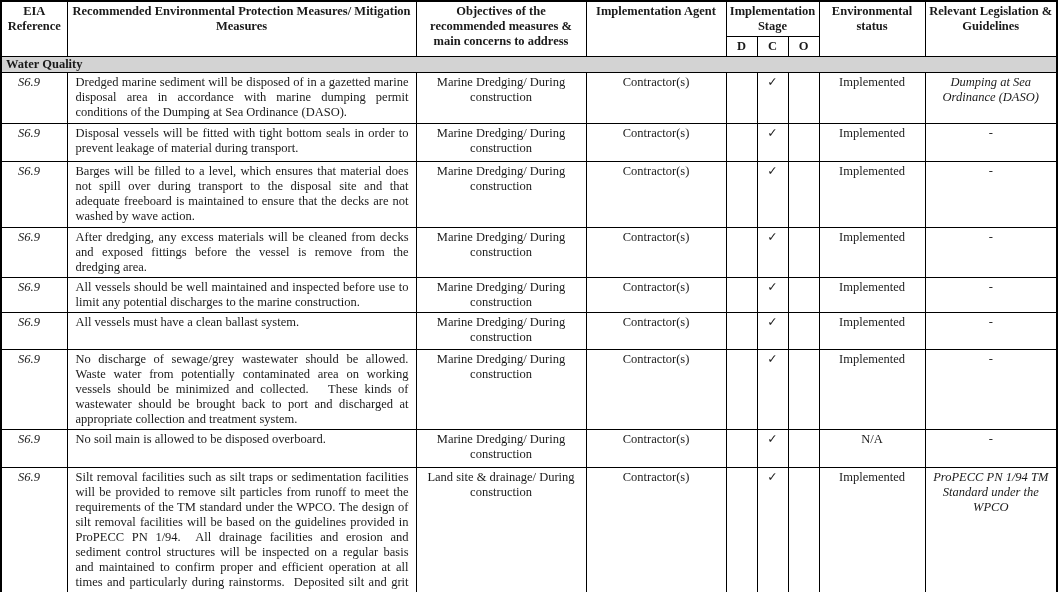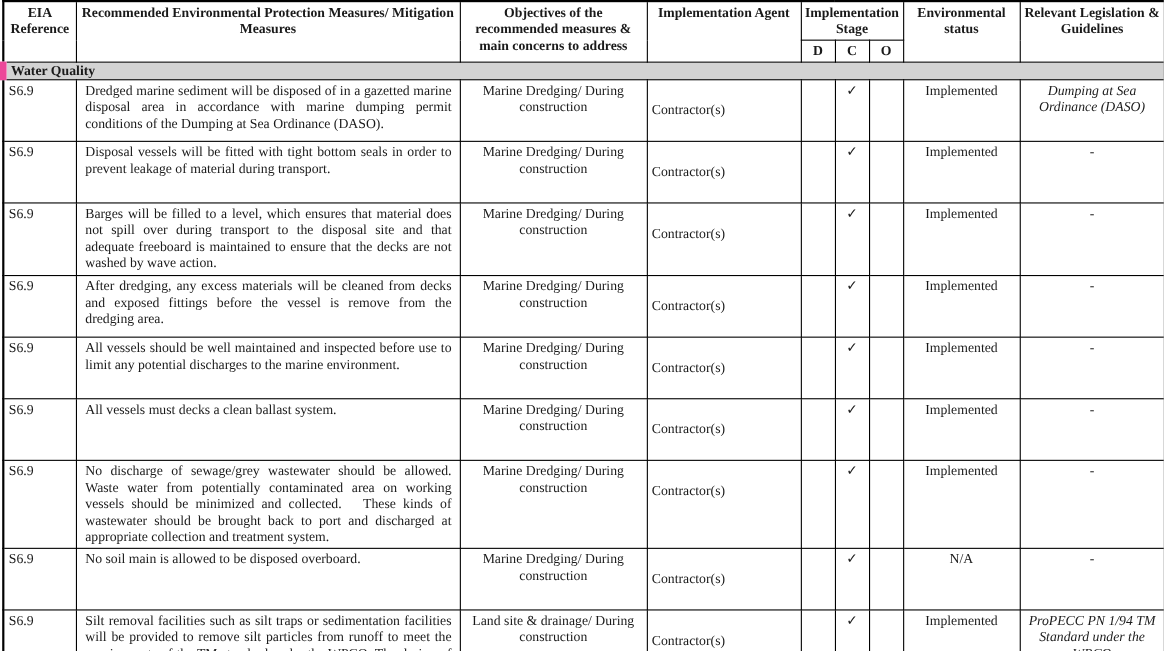--- a/index.html
+++ b/index.html
@@ -32,27 +32,27 @@
     padding: 2px 3px;
     background: #ffffff;
   }
   .stage-sub th { height: 14px; padding: 0 2px; }
   .section-row td {
     background: #d3d3d3;
     font-weight: bold;
     text-align: left;
     padding: 0 4px;
     height: 15px;
-    border-left: 6px solid #ec4899;
+    border-left: 1px solid #ec4899;
     border-right: 2px solid #000;
   }
-  .td-ref { padding: 2px 4px; text-align: left; }
+  .td-ref { padding: 2px 16px; text-align: left; font-style: italic; }
   .td-measure { padding: 2px 7px 2px 8px; text-align: justify; white-space: pre-wrap; }
   .td-objective { padding: 2px 5px; text-align: center; }
-  .td-agent { padding: 20px 4px; text-align: left; }
+  .td-agent { padding: 2px 4px; text-align: center; }
   .td-stage { padding: 2px 1px; text-align: center; }
   .td-status { padding: 2px 19px; text-align: center; }
   .td-legislation { padding: 2px 6px; text-align: center; vertical-align: middle; font-style: italic; }
   thead tr.main-head th { vertical-align: top; }
 </style>
 </head>
 <body>
 
 <table class="emp-table">
   <colgroup>
@@ -125,32 +125,32 @@
         <td class="td-objective">Marine Dredging/ During construction</td>
         <td class="td-agent">Contractor(s)</td>
         <td class="td-stage"></td>
         <td class="td-stage">✓</td>
         <td class="td-stage"></td>
         <td class="td-status">Implemented</td>
         <td class="td-legislation">-</td>
       </tr>
       <tr style="height: 34px;">
         <td class="td-ref">S6.9</td>
-        <td class="td-measure">All vessels should be well maintained and inspected before use to limit any potential discharges to the marine environment.</td>
+        <td class="td-measure">All vessels should be well maintained and inspected before use to limit any potential discharges to the marine construction.</td>
         <td class="td-objective">Marine Dredging/ During construction</td>
         <td class="td-agent">Contractor(s)</td>
         <td class="td-stage"></td>
         <td class="td-stage">✓</td>
         <td class="td-stage"></td>
         <td class="td-status">Implemented</td>
         <td class="td-legislation">-</td>
       </tr>
       <tr style="height: 37px;">
         <td class="td-ref">S6.9</td>
-        <td class="td-measure">All vessels must decks a clean ballast system.</td>
+        <td class="td-measure">All vessels must have a clean ballast system.</td>
         <td class="td-objective">Marine Dredging/ During construction</td>
         <td class="td-agent">Contractor(s)</td>
         <td class="td-stage"></td>
         <td class="td-stage">✓</td>
         <td class="td-stage"></td>
         <td class="td-status">Implemented</td>
         <td class="td-legislation">-</td>
       </tr>
       <tr style="height: 80px;">
         <td class="td-ref">S6.9</td>

